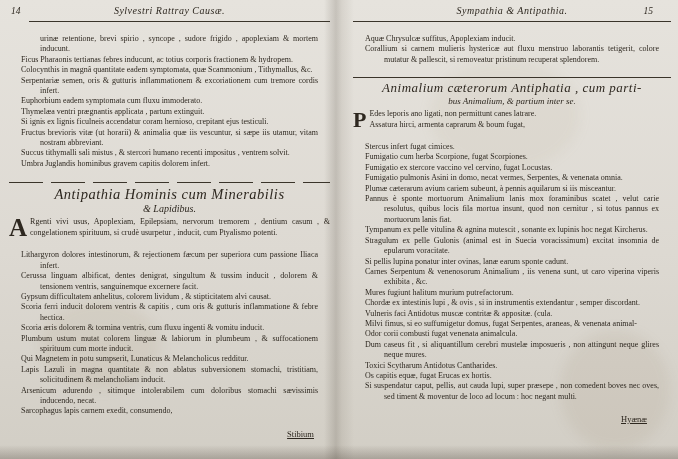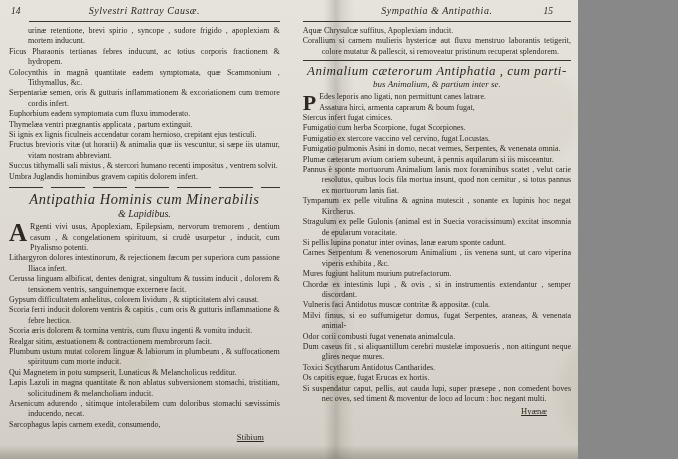--- a/index.html
+++ b/index.html
@@ -1,17 +1,17 @@
 <!DOCTYPE html>
 <html><head>
 <meta charset="utf-8">
 <style>
   html,body{margin:0;padding:0;background:#888;}
   .scan{
-    position:relative;width:578px;height:459px;overflow:hidden;
+    position:relative;width:678px;height:459px;overflow:hidden;
     background:linear-gradient(180deg,#e6e3dd 0%,#ddd9d2 55%,#d2cec5 100%);
     font-family:"Liberation Serif","DejaVu Serif",serif;
     color:#2e2820;display:flex;
   }
   .stain{position:absolute;border-radius:50%;filter:blur(6px);pointer-events:none;}
   .stain.s1{left:40px;top:300px;width:120px;height:90px;background:rgba(160,140,100,.10);}
   .stain.s2{left:430px;top:60px;width:150px;height:110px;background:rgba(170,150,110,.08);}
   .stain.s3{left:560px;top:330px;width:110px;height:120px;background:rgba(150,130,95,.10);}
   .edge-shadow{position:absolute;left:0;bottom:0;width:100%;height:14px;
     background:linear-gradient(180deg,rgba(0,0,0,0),rgba(60,50,40,.28));pointer-events:none;}
@@ -26,21 +26,21 @@
   .folio{position:absolute;top:1px;font-size:9.5px;}
   .folio.fl{left:2px;}
   .folio.fr{right:18px;}
   .running{display:block;text-align:center;letter-spacing:.5px;}
   .headrule{height:0;border-top:1.2px solid #3a342a;margin:1px 0 4px 0;}
   .page.left .headrule{margin-left:20px;}
 
   .entry{margin:0;font-size:8px;line-height:10.4px;text-align:justify;
     padding-left:19px;text-indent:-19px;}
   .entry.cont{padding-left:19px;text-indent:0;}
-  .entries{margin:0;}
+  .entries{margin:12px;}
 
   .dashrule{height:3px;margin:4px 0 2px 0;
     background:repeating-linear-gradient(90deg,#3a342a 0 34px,transparent 34px 42px);
     background-size:100% 1.2px;background-repeat:no-repeat;background-position:0 1px;}
   .rule2{height:0;border-top:1.2px solid #3a342a;margin:3px 0 2px 0;}
 
   .sechead1{margin:1px 0 0 0;font-size:14.5px;font-weight:normal;font-style:italic;
     text-align:center;letter-spacing:.5px;}
   .page.right .sechead1{font-size:13px;}
   .sechead2{margin:0 0 3px 0;font-size:10px;font-weight:normal;font-style:italic;text-align:center;}
@@ -96,21 +96,20 @@
         </div>
     </div>
 
     <div class="entries">
 
     <p class="entry hang">Lithargyron dolores intestinorum, &amp; rejectionem fæcum per superiora cum passione Iliaca infert.</p>
         <p class="entry hang">Cerussa linguam albificat, dentes denigrat, singultum &amp; tussim inducit , dolorem &amp; tensionem ventris, sanguinemque excernere facit.</p>
         <p class="entry hang">Gypsum difficultatem anhelitus, colorem lividum , &amp; stipticitatem alvi causat.</p>
         <p class="entry hang">Scoria ferri inducit dolorem ventris &amp; capitis , cum oris &amp; gutturis inflammatione &amp; febre hectica.</p>
         <p class="entry hang">Scoria æris dolorem &amp; tormina ventris, cum fluxu ingenti &amp; vomitu inducit.</p>
-        <p class="entry hang">Realgar sitim, æstuationem &amp; contractionem membrorum facit.</p>
         <p class="entry hang">Plumbum ustum mutat colorem linguæ &amp; labiorum in plumbeum , &amp; suffocationem spirituum cum morte inducit.</p>
         <p class="entry hang">Qui Magnetem in potu sumpserit, Lunaticus &amp; Melancholicus redditur.</p>
         <p class="entry hang">Lapis Lazuli in magna quantitate &amp; non ablatus subversionem stomachi, tristitiam, solicitudinem &amp; melancholiam inducit.</p>
         <p class="entry hang">Arsenicum adurendo , sitimque intolerabilem cum doloribus stomachi sævissimis inducendo, necat.</p>
         <p class="entry hang">Sarcophagus lapis carnem exedit, consumendo,</p>
       </div>
 
     <div class="catchword">Stibium</div>
   </div>
 

